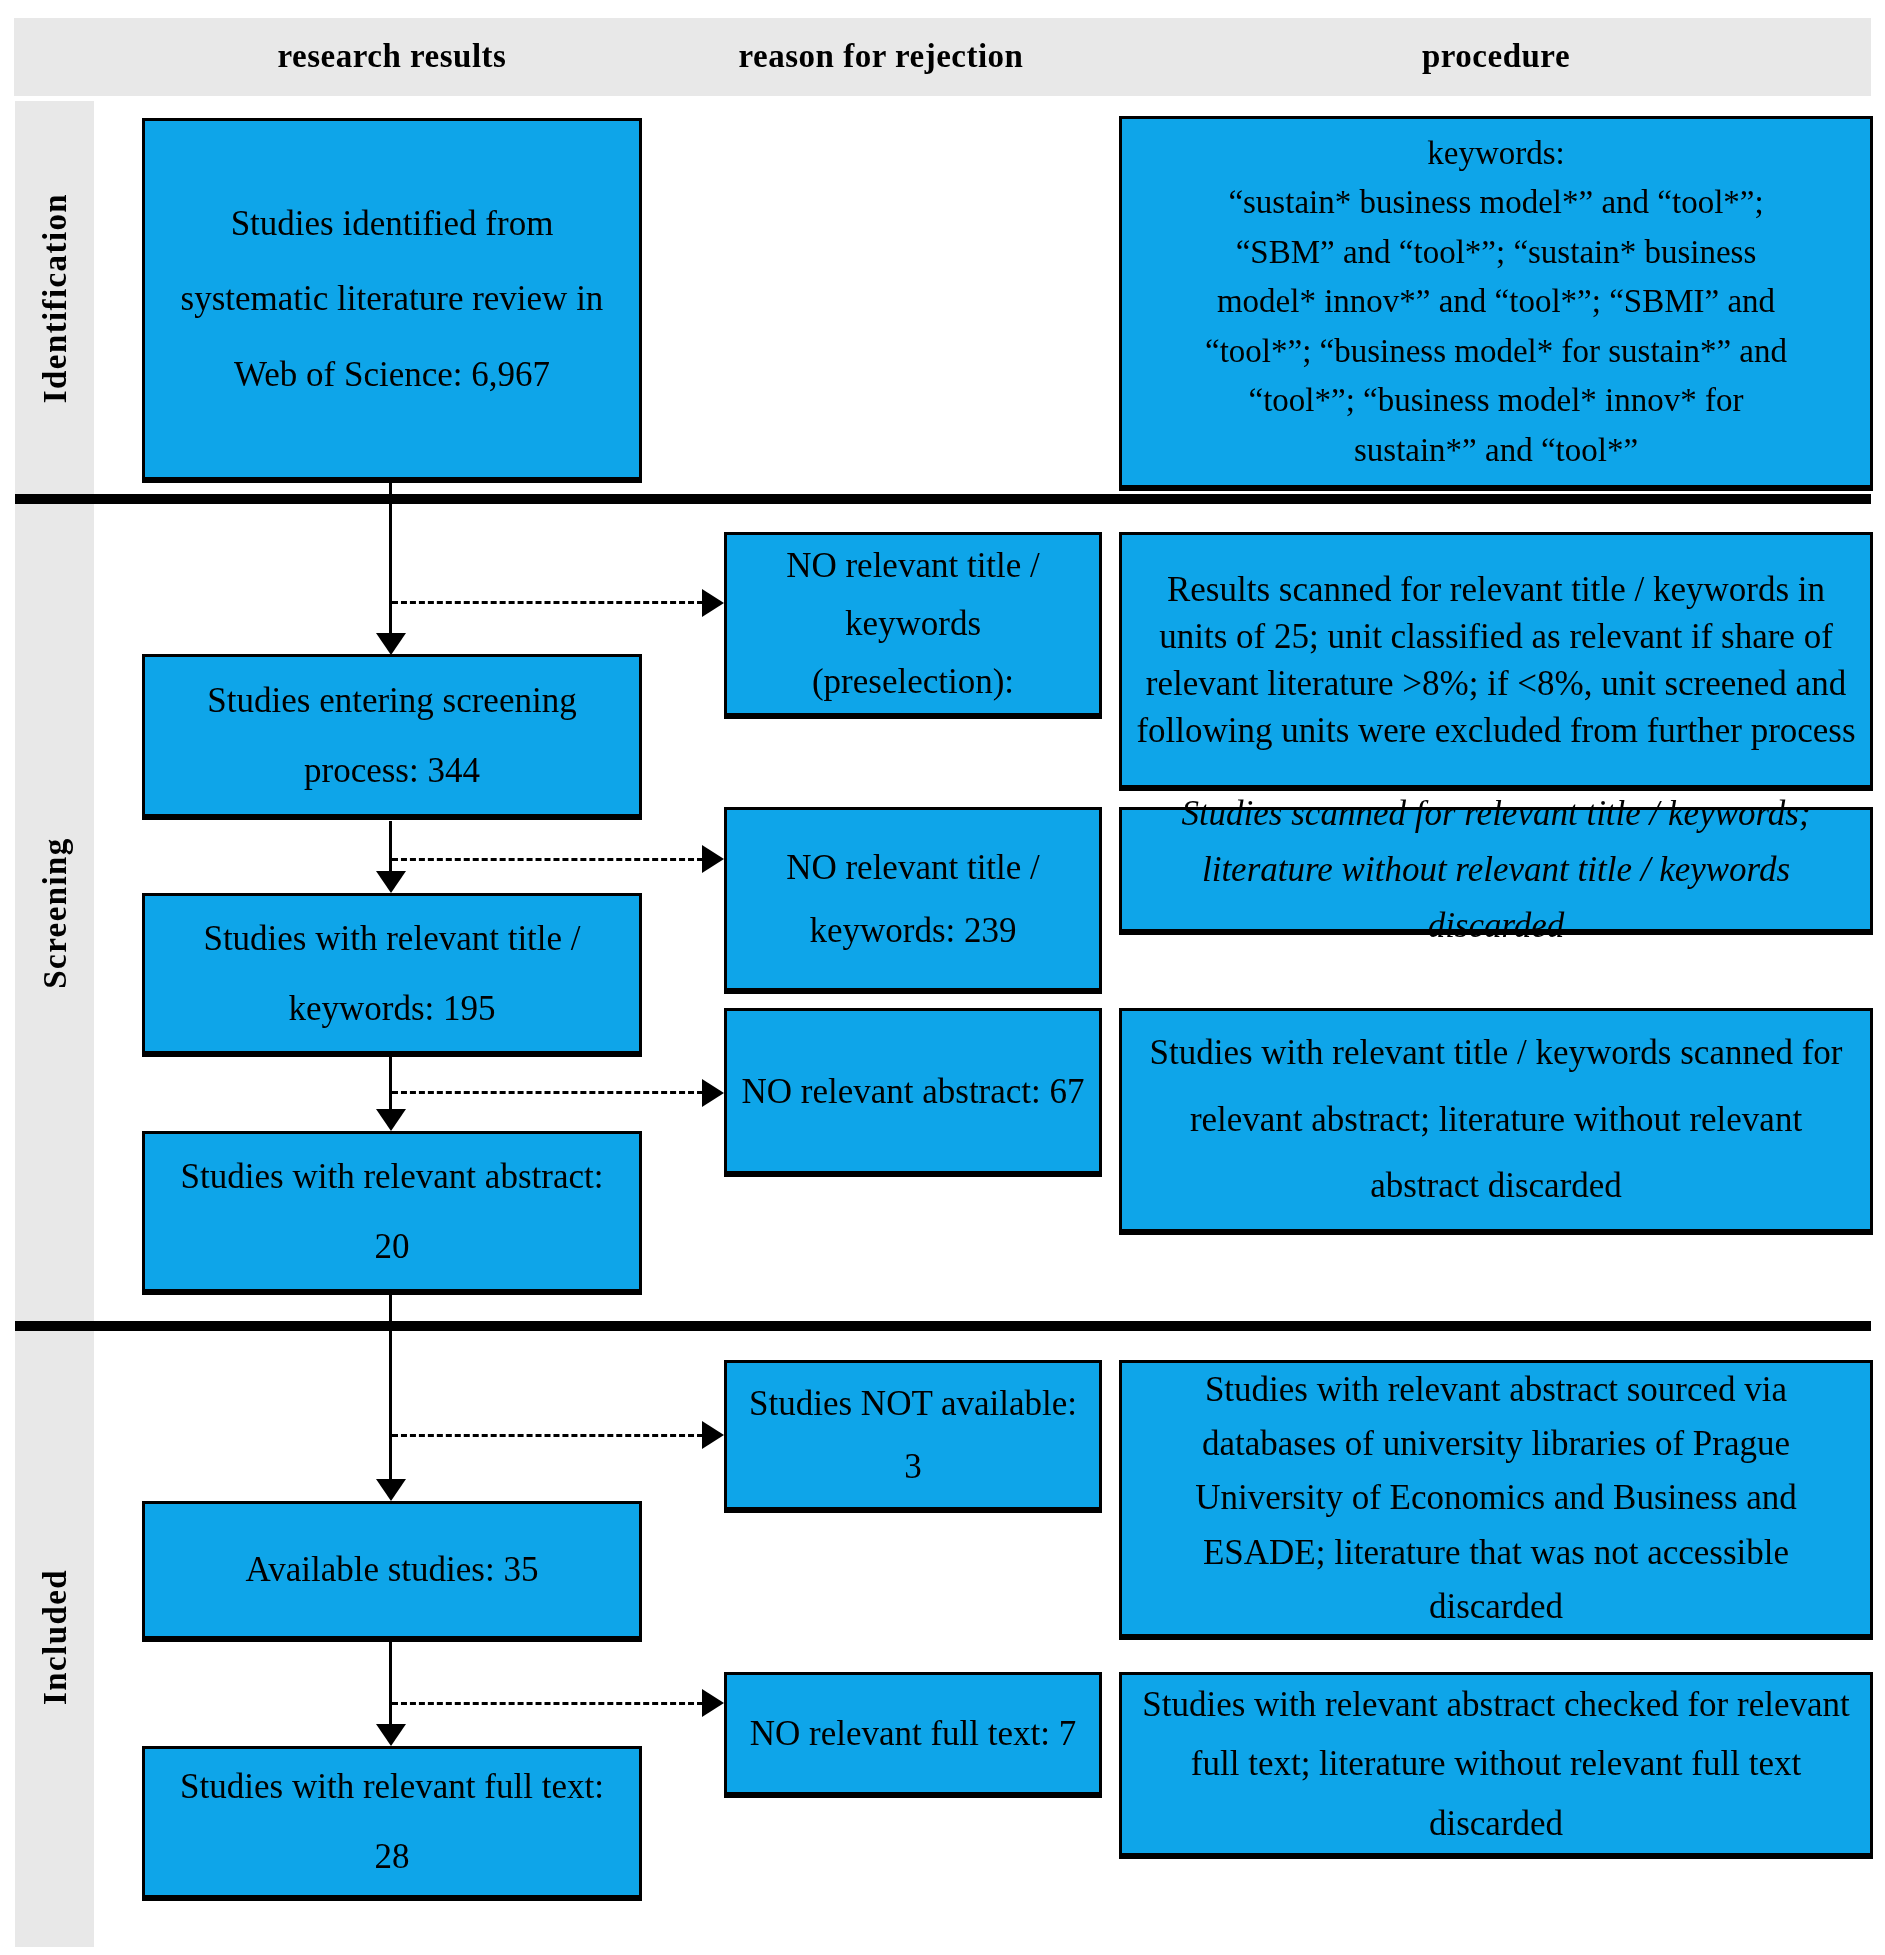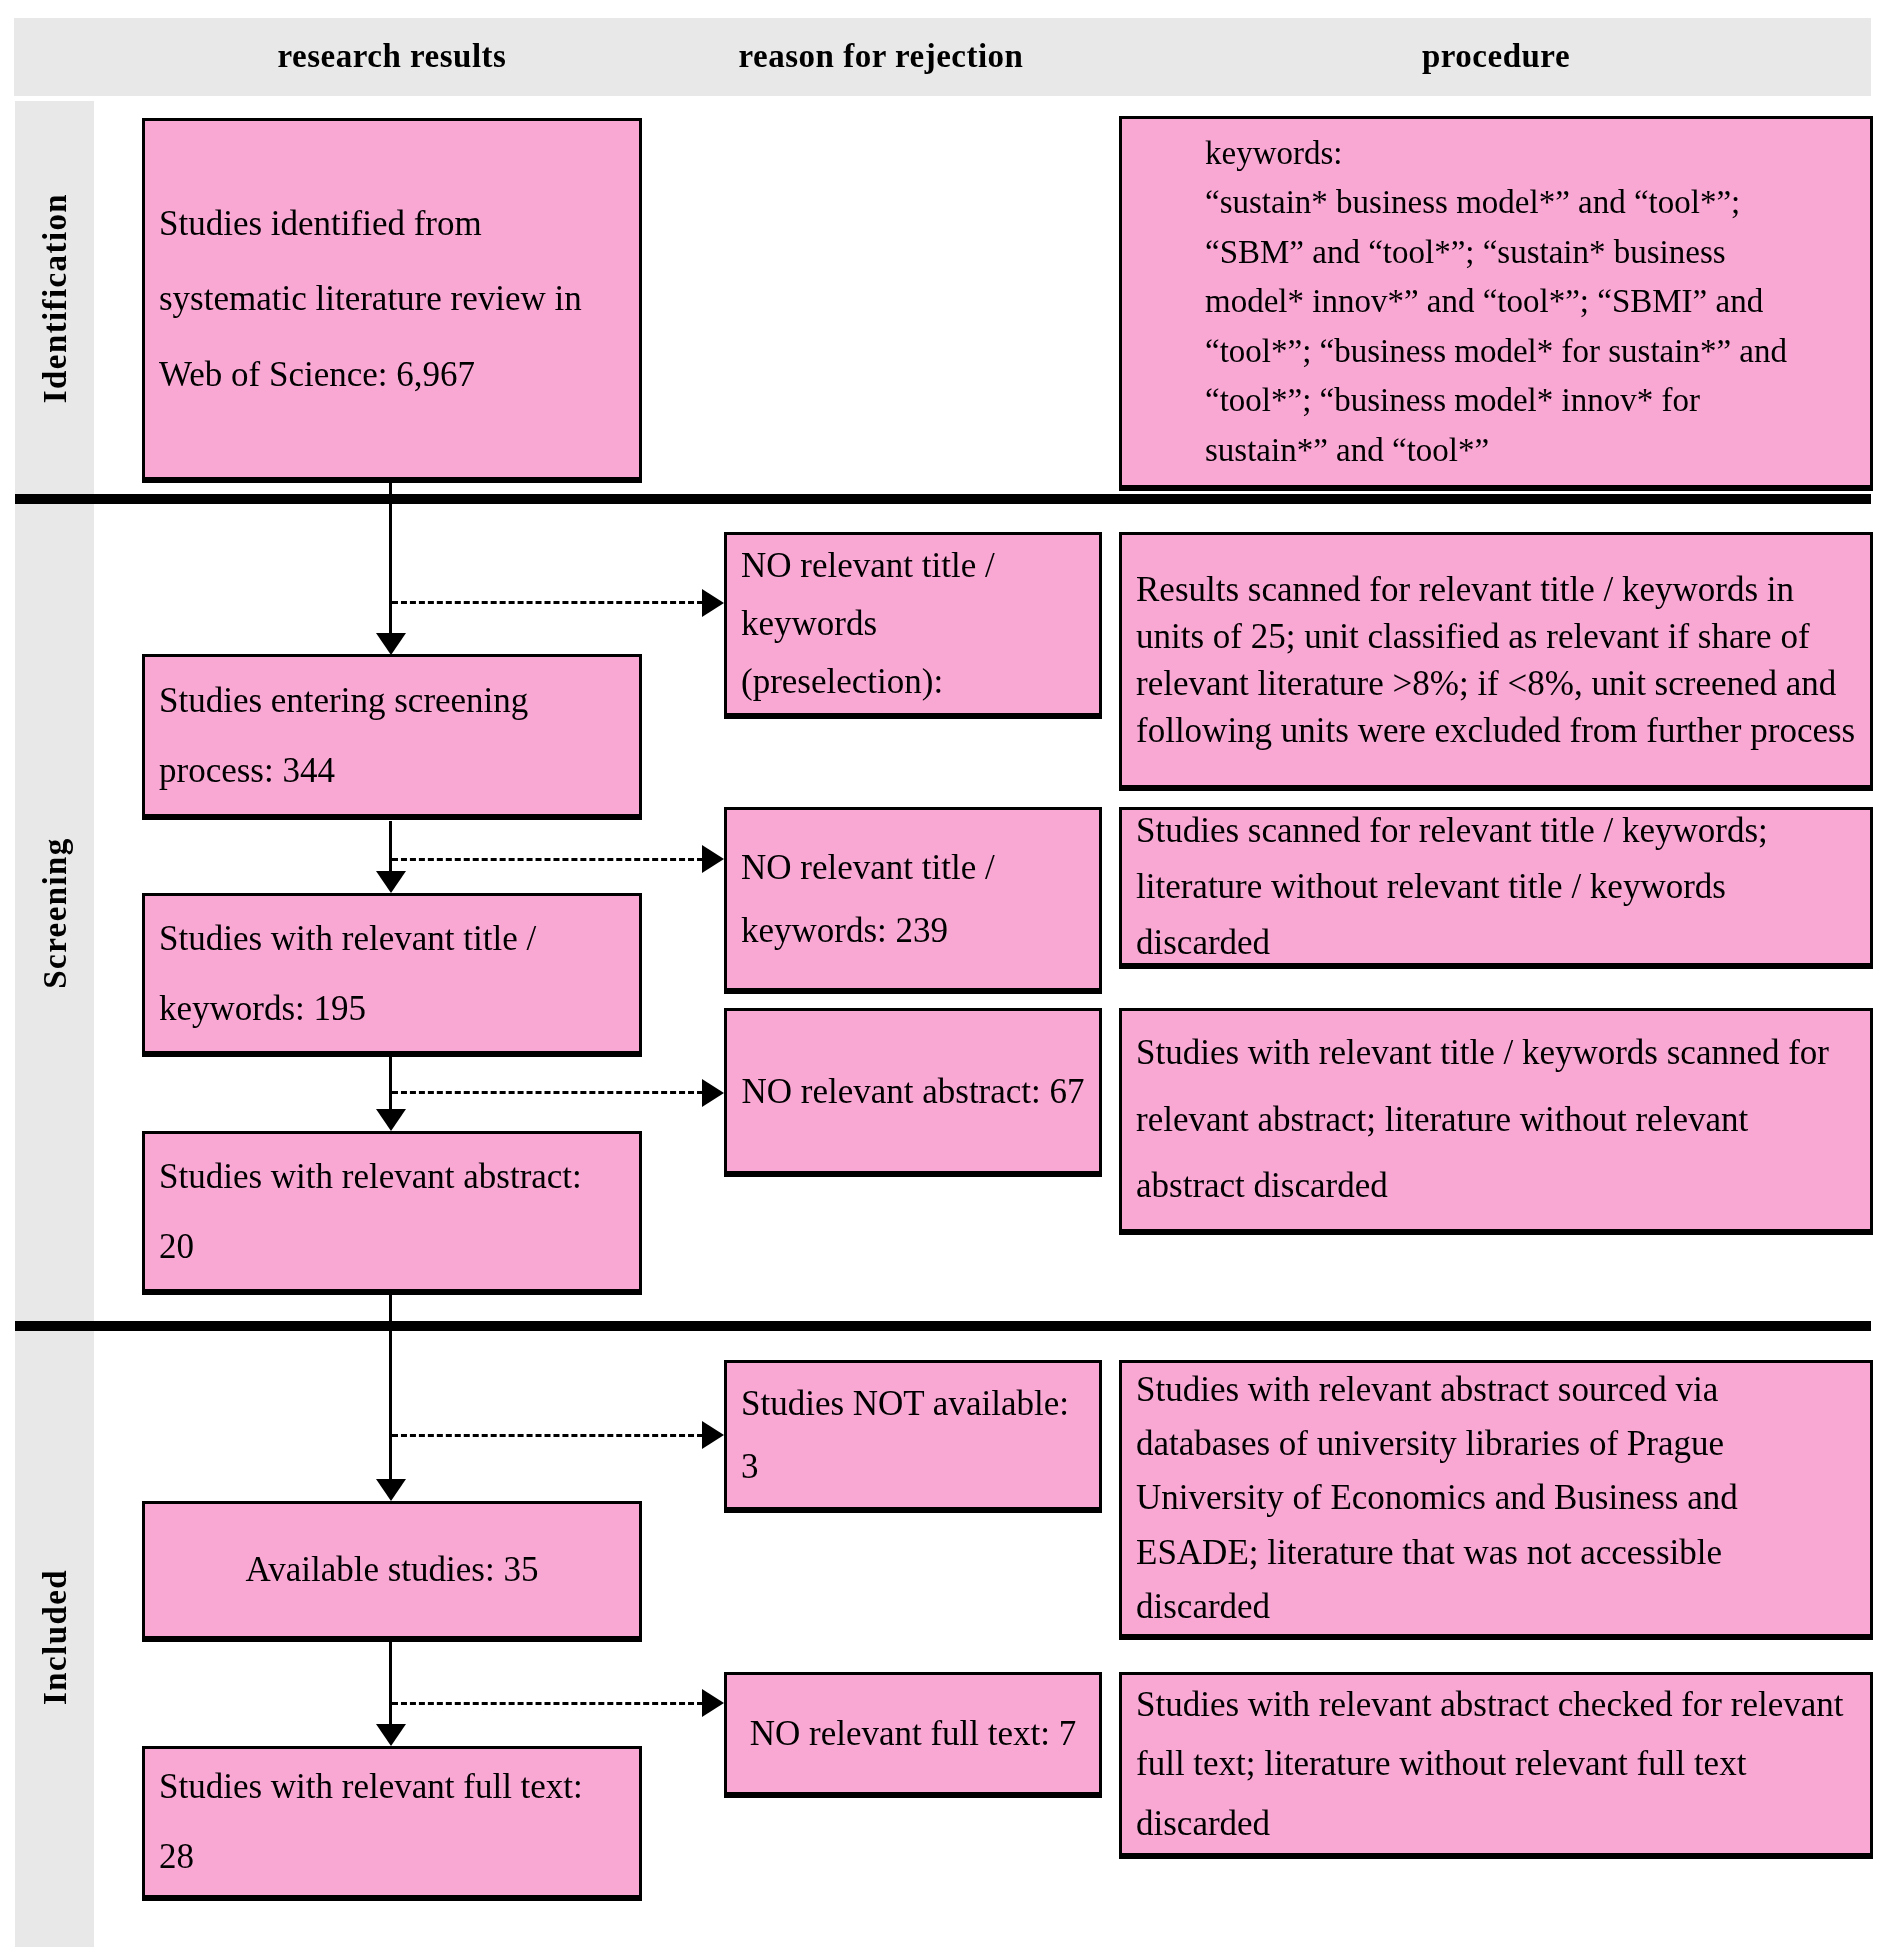--- a/index.html
+++ b/index.html
@@ -16,24 +16,24 @@
   }
   .col-header.h1{left:142px;width:500px;}
   .col-header.h2{left:689px;width:384px;}
   .col-header.h3{left:1119px;width:754px;}
   .side-label{
     position:absolute;left:55px;transform:translate(-50%,-50%) rotate(-90deg);
     font-weight:bold;font-size:33px;letter-spacing:1.4px;white-space:nowrap;
   }
   .divider{position:absolute;left:15.3px;width:1856px;height:10.2px;background:#000;}
   .box{
-    position:absolute;box-sizing:border-box;background:#f9a8d4;
+    position:absolute;box-sizing:border-box;background:#0ea5e9;
     border:3.2px solid #000;border-bottom-width:6px;
     display:flex;align-items:center;justify-content:center;
-    text-align:left;font-size:35px;line-height:2.0;padding:22px 14px;
+    text-align:center;font-size:35px;line-height:2.0;padding:22px 14px;
   }
   .c1{left:142px;width:500px;}
   .c2{left:724px;width:378px;line-height:1.8;}
   .c3{left:1119px;width:754px;}
   .pre{white-space:pre-line;}
   .vline{position:absolute;width:2.8px;background:#000;left:389px;}
   .ah-down{
     position:absolute;left:376px;width:0;height:0;
     border-left:15px solid transparent;border-right:15px solid transparent;border-top:22px solid #000;
   }
@@ -75,21 +75,21 @@
   <div class="box c2" style="top:1672px;height:126px;">NO relevant full text: 7</div>
 
   <div class="box c3 pre" style="top:116px;height:375px;font-size:33px;line-height:1.5;">keywords:
 “sustain* business model*” and “tool*”;
 “SBM” and “tool*”; “sustain* business
 model* innov*” and “tool*”; “SBMI” and
 “tool*”; “business model* for sustain*” and
 “tool*”; “business model* innov* for
 sustain*” and “tool*”</div>
   <div class="box c3" style="top:532px;height:259px;line-height:1.35;">Results scanned for relevant title / keywords in units of 25; unit classified as relevant if share of relevant literature &gt;8%; if &lt;8%, unit screened and following units were excluded from further process</div>
-  <div class="box c3" style="top:807px;height:162px;line-height:1.6;">Studies scanned for relevant title / keywords; literature without relevant title / keywords discarded</div>
+  <div class="box c3" style="top:807px;height:128px;line-height:1.6;font-style:italic;">Studies scanned for relevant title / keywords; literature without relevant title / keywords discarded</div>
   <div class="box c3" style="top:1008px;height:227px;line-height:1.9;">Studies with relevant title / keywords scanned for relevant abstract; literature without relevant abstract discarded</div>
   <div class="box c3" style="top:1360px;height:280px;line-height:1.55;">Studies with relevant abstract sourced via databases of university libraries of Prague University of Economics and Business and ESADE; literature that was not accessible discarded</div>
   <div class="box c3" style="top:1672px;height:187px;line-height:1.7;">Studies with relevant abstract checked for relevant full text; literature without relevant full text discarded</div>
 
   <div class="vline" style="top:483px;height:150px;"></div>
   <div class="ah-down" style="top:633px;"></div>
 
   <div class="vline" style="top:821px;height:51px;"></div>
   <div class="ah-down" style="top:871px;"></div>
 

